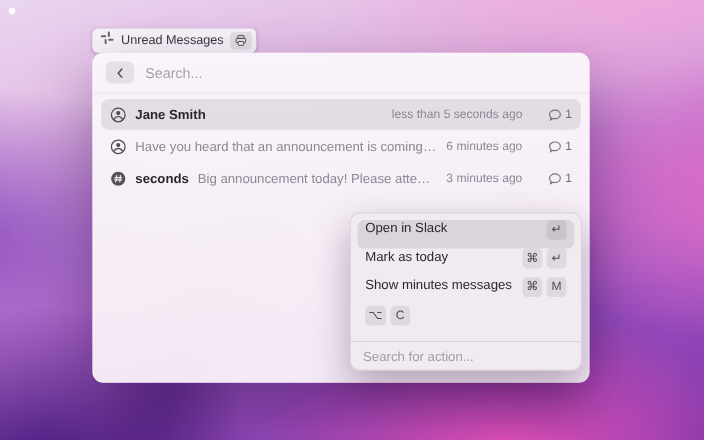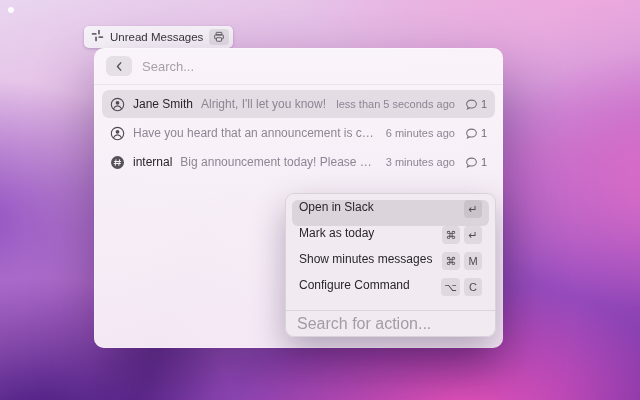--- a/index.html
+++ b/index.html
@@ -37,21 +37,21 @@
   }
   .menubar-pill .label { font-size:11.5px; color:#3a353d; font-weight:500; white-space:nowrap; }
   .menubar-icon-btn {
     width:20px; height:16px; border-radius:4px;
     background:rgba(0,0,0,.08);
     display:flex; align-items:center; justify-content:center;
   }
 
   
   .window {
-    position:absolute; left:94px; top:48px; width:409px; height:300px;
+    position:absolute; left:84px; top:48px; width:452px; height:300px;
     background:linear-gradient(180deg, rgba(250,245,250,.985) 0%, rgba(246,237,246,.97) 100%);
     border-radius:10px;
     box-shadow:0 28px 60px rgba(40,8,70,.45), 0 0 0 1px rgba(255,255,255,.25) inset;
   }
   .win-header {
     height:37px; display:flex; align-items:center; gap:10px;
     padding:0 12px; border-bottom:1px solid rgba(0,0,0,.055);
   }
   .back-btn {
     width:26px; height:20px; border-radius:6px;
@@ -66,24 +66,24 @@
   .search-input::placeholder { color:#a79fa9; }
 
   
   .list { padding:5px 8px 0 8px; }
   .row {
     height:28px; margin-bottom:1px; border-radius:7px;
     display:flex; align-items:center; gap:8px; padding:0 8px;
   }
   .row.selected { background:rgba(65,50,68,.11); }
   .row .ricon { flex:0 0 auto; display:flex; align-items:center; }
-  .row .title { font-size:12px; font-weight:400; color:#2a262c; white-space:nowrap; }
+  .row .title { font-size:12px; font-weight:700; color:#2a262c; white-space:nowrap; }
   .row .subtitle { font-size:12px; color:#8d8693; white-space:nowrap; overflow:hidden;
     text-overflow:ellipsis; flex:1 1 auto; }
-  .row .meta { margin-left:auto; display:flex; align-items:center; gap:10px; flex:0 0 auto; }
+  .row .meta { margin-left:auto; display:flex; align-items:center; gap:23px; flex:0 0 auto; }
   .row .time { font-size:11px; color:#8d8693; white-space:nowrap; }
   .row .badge { display:flex; align-items:center; gap:3px; }
   .row .badge .count { font-size:11px; color:#716a76; }
 
   
   .actions-popup {
     position:absolute; right:7px; bottom:11px; width:211px; height:144px;
     background:rgba(241,235,241,.99);
     border:1px solid rgba(0,0,0,.10); border-radius:9px;
     box-shadow:0 14px 34px rgba(30,8,50,.30);
@@ -101,21 +101,21 @@
     min-width:18px; height:18px; padding:0 3px; border-radius:4px;
     background:rgba(0,0,0,.075);
     font-size:11px; line-height:18px; text-align:center; color:#4f4953;
   }
   .actions-footer {
     height:30px; border-top:1px solid rgba(0,0,0,.09);
     display:flex; align-items:center; padding:0 11px;
   }
   .action-search {
     width:100%; border:none; outline:none; background:transparent;
-    font-size:16px; color:#2a252d;
+    font-size:12px; color:#2a252d;
     font-family:"Liberation Sans","DejaVu Sans",sans-serif;
   }
   .action-search::placeholder { color:#a39ba5; }
 </style>
 </head>
 <body>
 
 <div class="wallpaper">
   <div class="wp-streak"></div>
 </div>
@@ -155,21 +155,20 @@
 
     <div class="row selected">
       <span class="ricon">
         <svg viewBox="0 0 16 16" width="15" height="15">
           <circle cx="8" cy="8" r="6.6" fill="none" stroke="#4f4953" stroke-width="1.2"></circle>
           <circle cx="8" cy="6.2" r="2" fill="#4f4953"></circle>
           <path d="M3.9 12.3c.9-1.8 2.4-2.8 4.1-2.8s3.2 1 4.1 2.8" fill="none" stroke="#4f4953" stroke-width="1.2" stroke-linecap="round"></path>
         </svg>
       </span>
       <span class="title">Jane Smith</span>
-      <span class="subtitle">Alright, I'll let you know!</span>
       <span class="meta">
         <span class="time">less than 5 seconds ago</span>
         <span class="badge">
           <svg viewBox="0 0 16 16" width="13" height="13">
             <path d="M8 2.6c3.3 0 6 2.1 6 4.8s-2.7 4.8-6 4.8c-.7 0-1.4-.1-2-.3l-3 1.5.8-2.2C2.7 10.2 2 9 2 7.4c0-2.7 2.7-4.8 6-4.8z" fill="none" stroke="#77707c" stroke-width="1.3"></path>
           </svg>
           <span class="count">1</span>
         </span>
       </span>
     </div>
@@ -199,21 +198,21 @@
         <svg viewBox="0 0 16 16" width="15" height="15">
           <circle cx="8" cy="8" r="6.9" fill="#55505a"></circle>
           <g stroke="#f3edf3" stroke-width="1.1" stroke-linecap="round">
             <line x1="6.4" y1="5" x2="5.6" y2="11"></line>
             <line x1="10.2" y1="5" x2="9.4" y2="11"></line>
             <line x1="4.8" y1="6.9" x2="11.4" y2="6.9"></line>
             <line x1="4.5" y1="9.1" x2="11.1" y2="9.1"></line>
           </g>
         </svg>
       </span>
-      <span class="title">internal</span>
+      <span class="title">seconds</span>
       <span class="subtitle">Big announcement today! Please attend the all-hands!</span>
       <span class="meta">
         <span class="time">3 minutes ago</span>
         <span class="badge">
           <svg viewBox="0 0 16 16" width="13" height="13">
             <path d="M8 2.6c3.3 0 6 2.1 6 4.8s-2.7 4.8-6 4.8c-.7 0-1.4-.1-2-.3l-3 1.5.8-2.2C2.7 10.2 2 9 2 7.4c0-2.7 2.7-4.8 6-4.8z" fill="none" stroke="#77707c" stroke-width="1.3"></path>
           </svg>
           <span class="count">1</span>
         </span>
       </span>
@@ -241,21 +240,20 @@
 
       <div class="action-item">
         <span class="alabel">Show minutes messages</span>
         <span class="keys">
           <span class="keycap">⌘</span>
           <span class="keycap">M</span>
         </span>
       </div>
 
       <div class="action-item">
-        <span class="alabel">Configure Command</span>
         <span class="keys">
           <span class="keycap">⌥</span>
           <span class="keycap">C</span>
         </span>
       </div>
 
     </div>
     <div class="actions-footer">
       <input class="action-search" type="text" placeholder="Search for action..." style="">
     </div>

